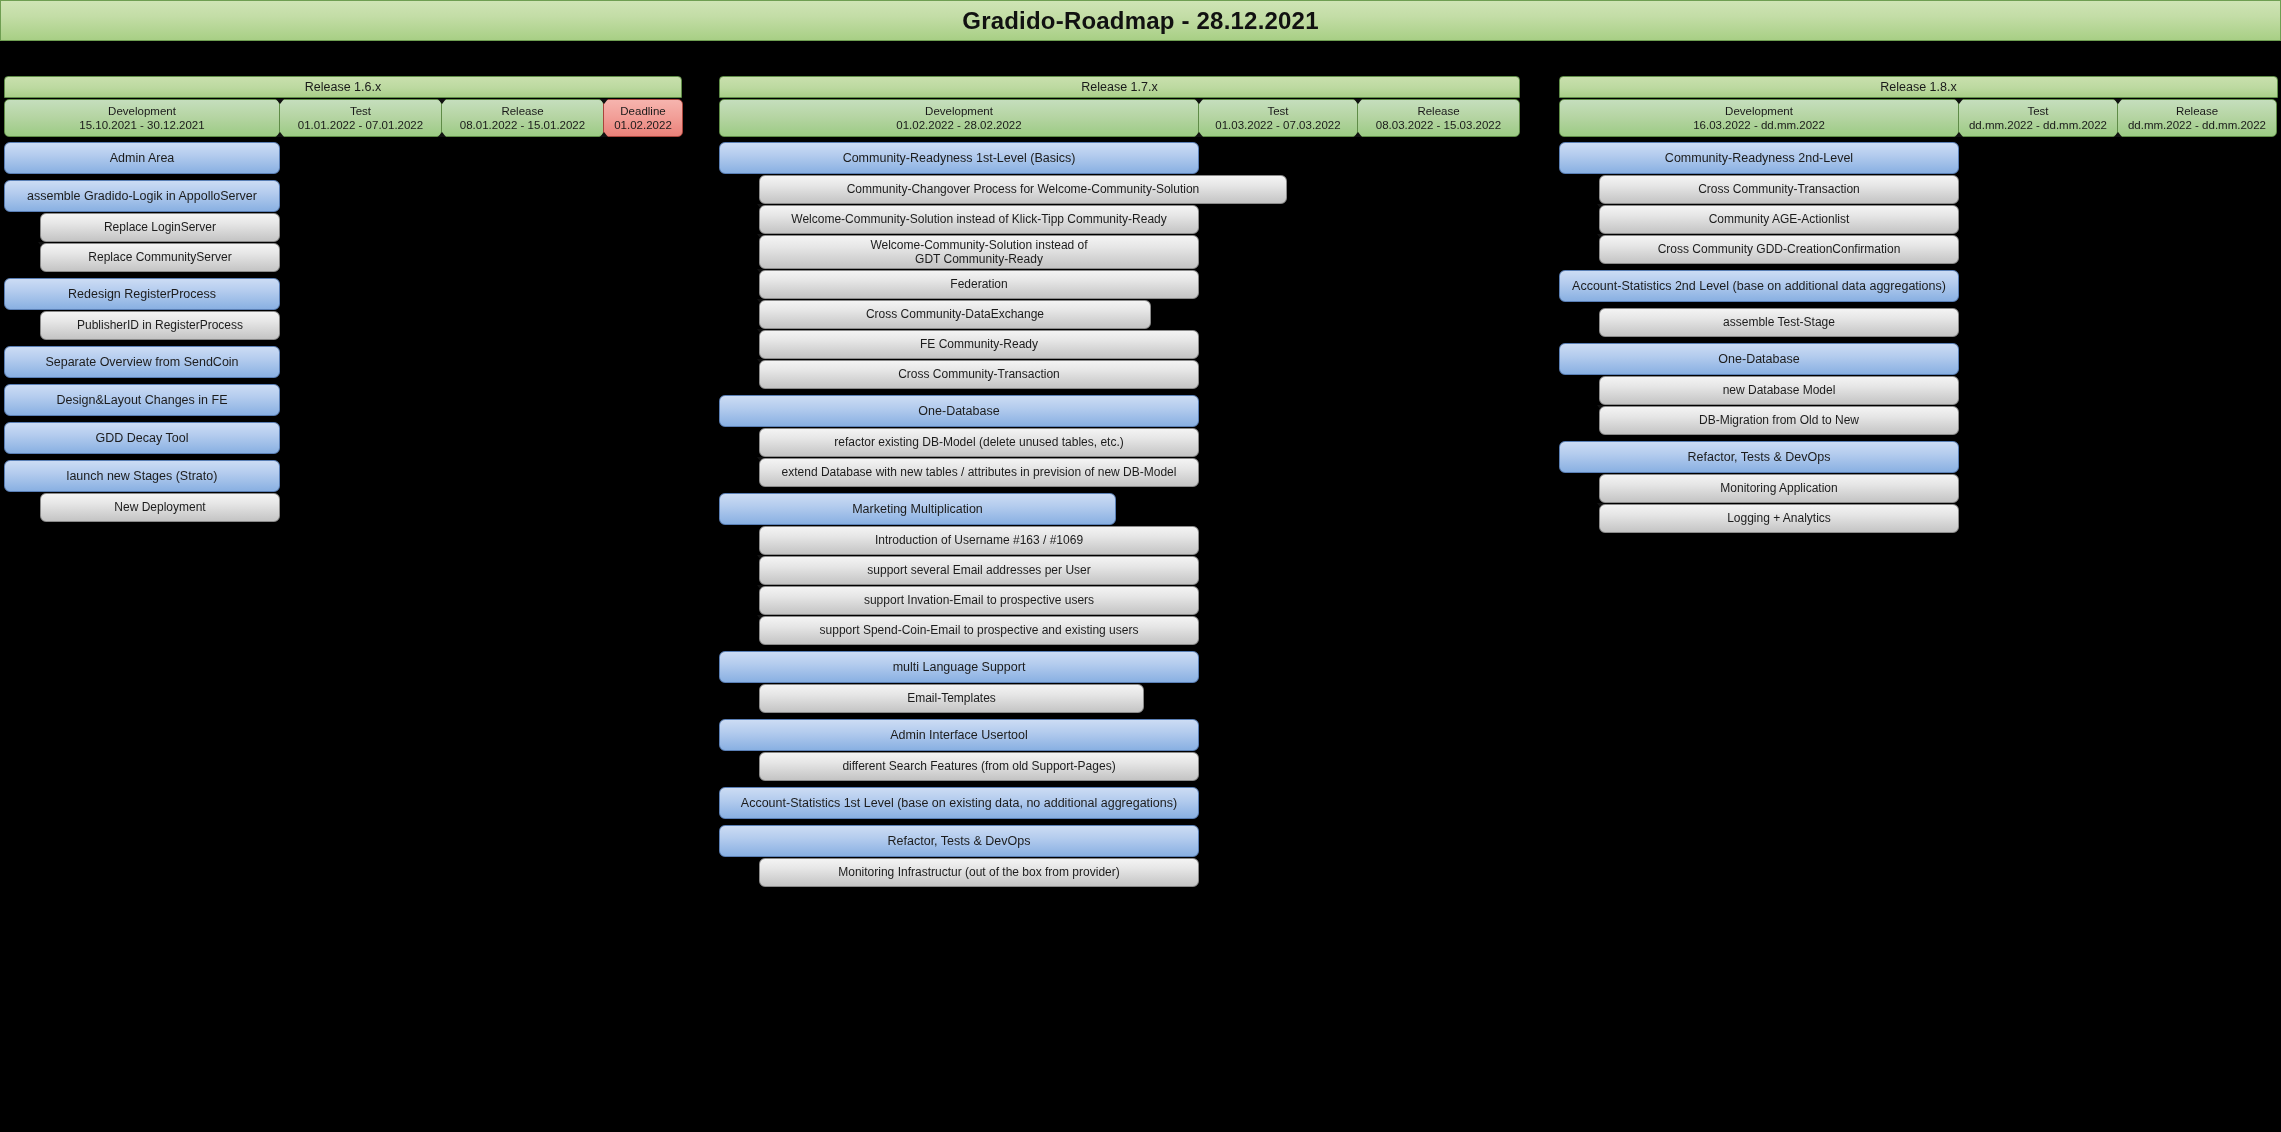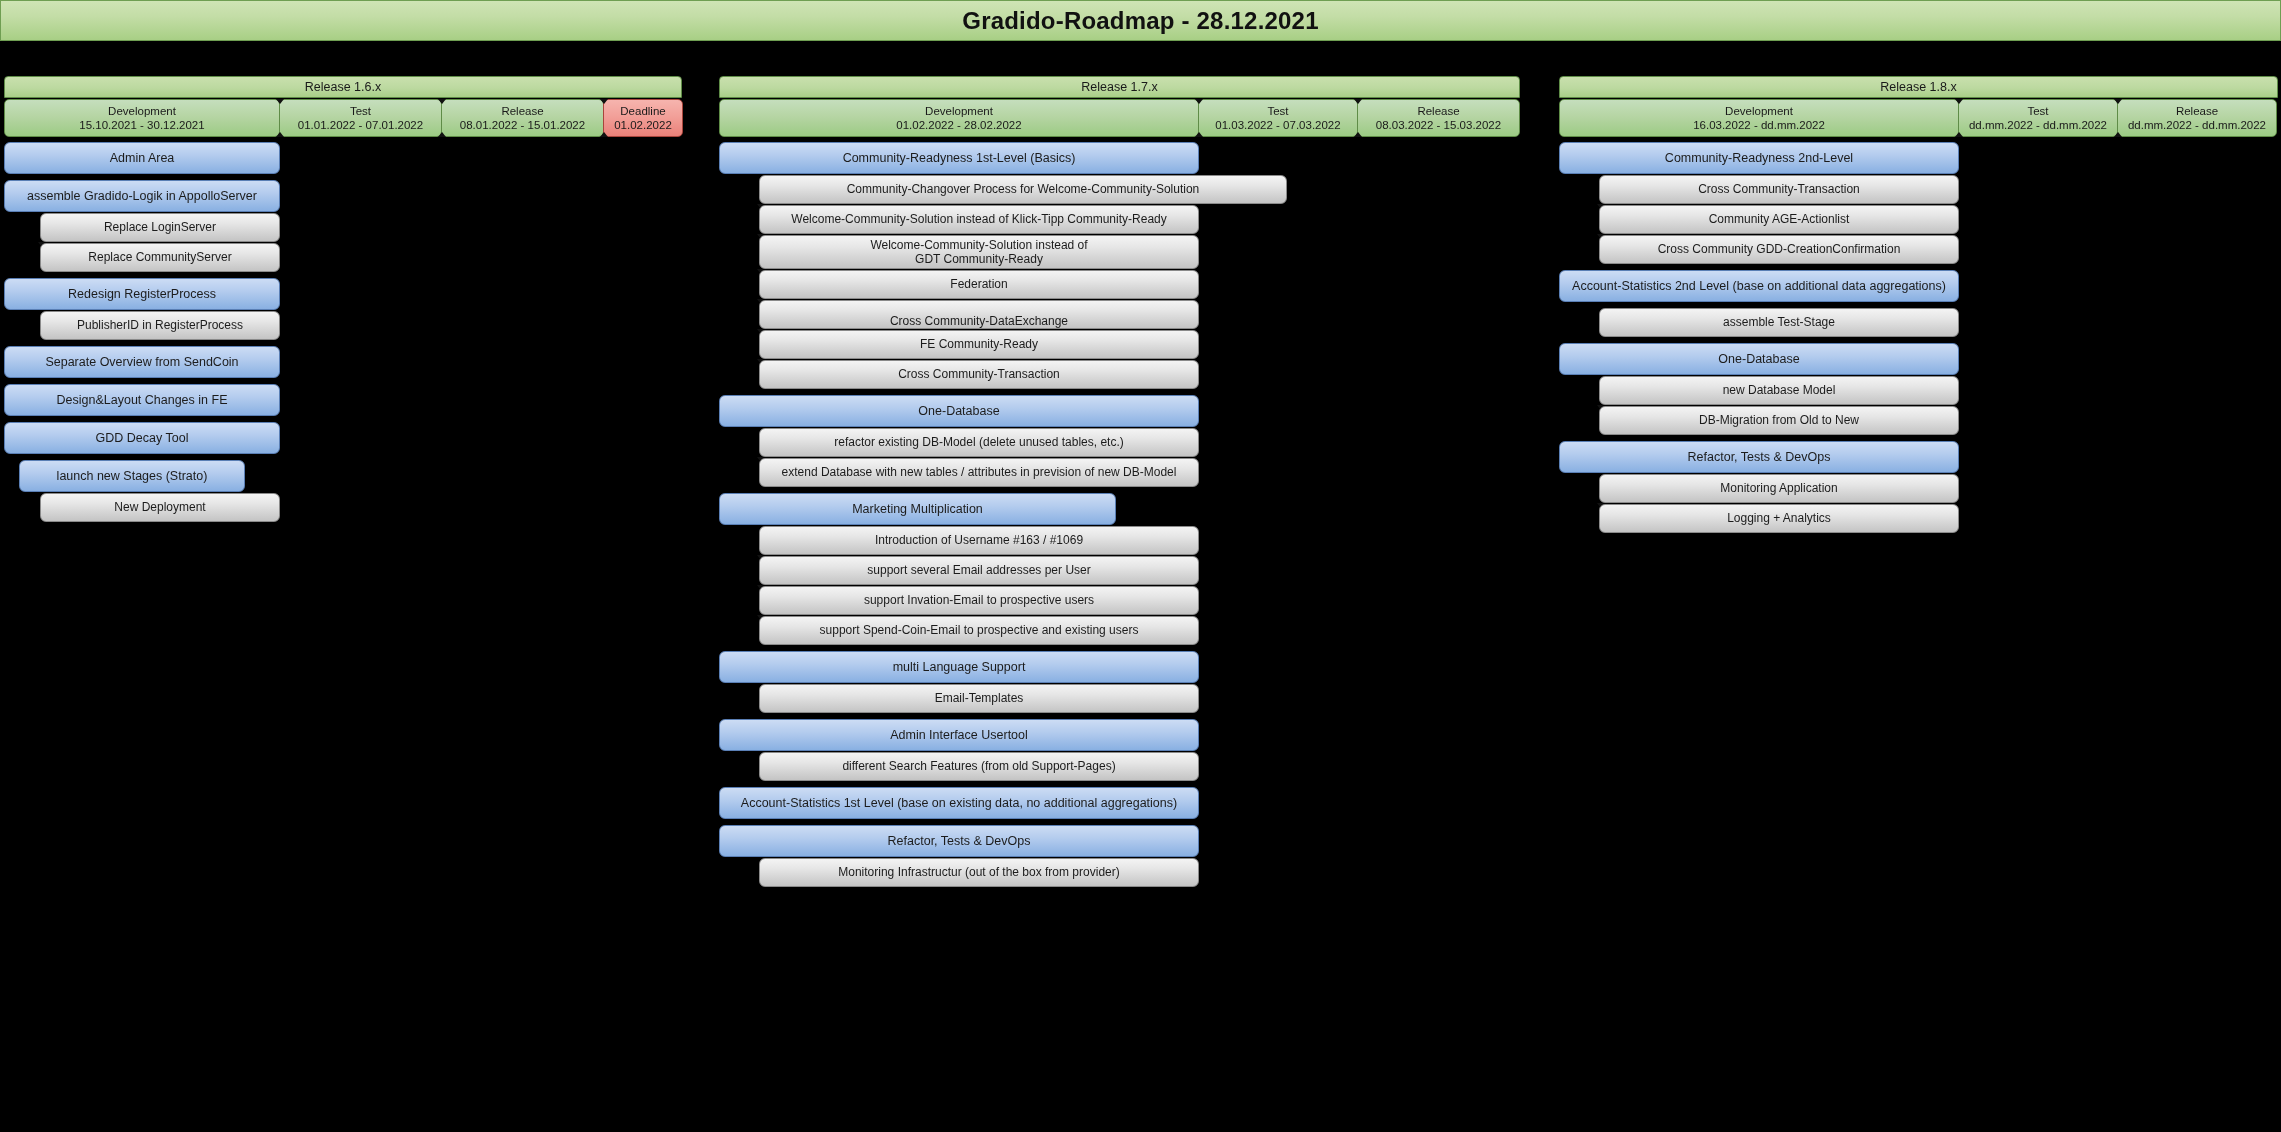--- a/index.html
+++ b/index.html
@@ -212,21 +212,21 @@
         <div class="group">
           <div class="task main" style="width: 276px;">Separate Overview from SendCoin</div>
         </div>
         <div class="group">
           <div class="task main" style="width: 276px;">Design&amp;Layout Changes in FE</div>
         </div>
         <div class="group">
           <div class="task main" style="width: 276px;">GDD Decay Tool</div>
         </div>
         <div class="group">
-          <div class="task main" style="width: 226px; margin-left: 15px;">launch new Stages (Strato)</div>
+          <div class="task main" style="width: 276px;">launch new Stages (Strato)</div>
           <div class="task sub" style="width: 240px; margin-left: 36px;">
             <span class="">New Deployment</span>
           </div>
         </div>
       </div>
     </div>
   <div class="col" id="col-1">
       <div class="release-head">
         <span>Release 1.7.x</span>
       </div>
@@ -253,21 +253,21 @@
           <div class="task sub" style="width: 440px; margin-left: 40px;">
             <span class="">Welcome-Community-Solution instead of Klick-Tipp Community-Ready</span>
           </div>
           <div class="task sub tall" style="width: 440px; margin-left: 40px;">
             <span class="two-line">Welcome-Community-Solution instead of
 GDT Community-Ready</span>
           </div>
           <div class="task sub" style="width: 440px; margin-left: 40px;">
             <span class="">Federation</span>
           </div>
-          <div class="task sub" style="width: 440px; margin-left: 40px; align-items: flex-end;">
+          <div class="task sub" style="width: 392px; margin-left: 40px;">
             <span class="">Cross Community-DataExchange</span>
           </div>
           <div class="task sub" style="width: 440px; margin-left: 40px;">
             <span class="">FE Community-Ready</span>
           </div>
           <div class="task sub" style="width: 440px; margin-left: 40px;">
             <span class="">Cross Community-Transaction</span>
           </div>
         </div>
         <div class="group">
@@ -289,21 +289,21 @@
           </div>
           <div class="task sub" style="width: 440px; margin-left: 40px;">
             <span class="">support Invation-Email to prospective users</span>
           </div>
           <div class="task sub" style="width: 440px; margin-left: 40px;">
             <span class="">support Spend-Coin-Email to prospective and existing users</span>
           </div>
         </div>
         <div class="group">
           <div class="task main" style="width: 480px;">multi Language Support</div>
-          <div class="task sub" style="width: 440px; margin-left: 40px;">
+          <div class="task sub" style="width: 385px; margin-left: 40px;">
             <span class="">Email-Templates</span>
           </div>
         </div>
         <div class="group">
           <div class="task main" style="width: 480px;">Admin Interface Usertool</div>
           <div class="task sub" style="width: 440px; margin-left: 40px;">
             <span class="">different Search Features (from old Support-Pages)</span>
           </div>
         </div>
         <div class="group">

